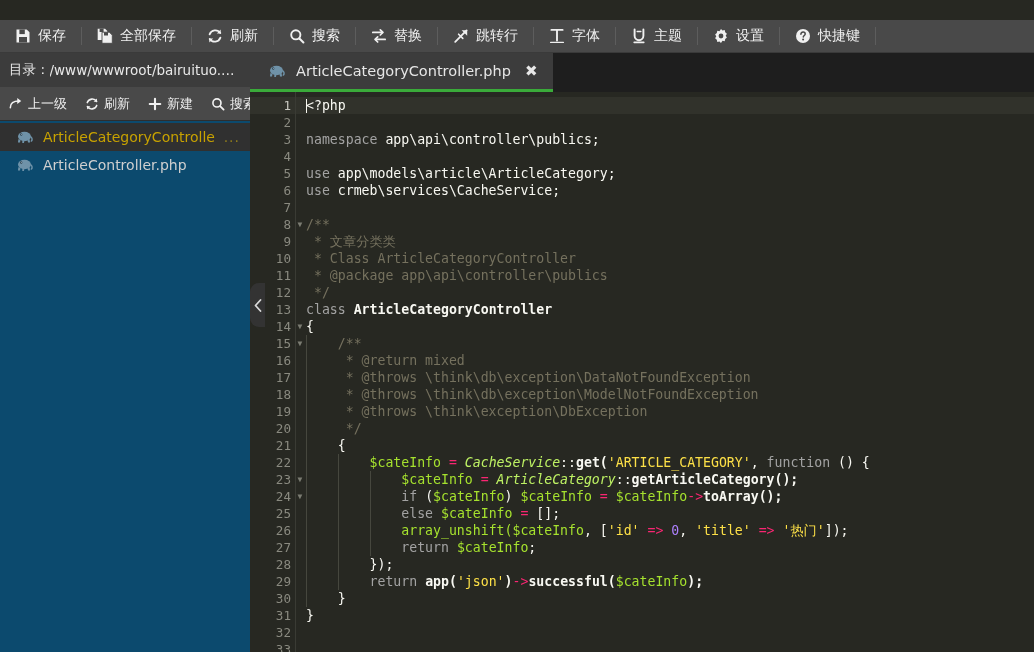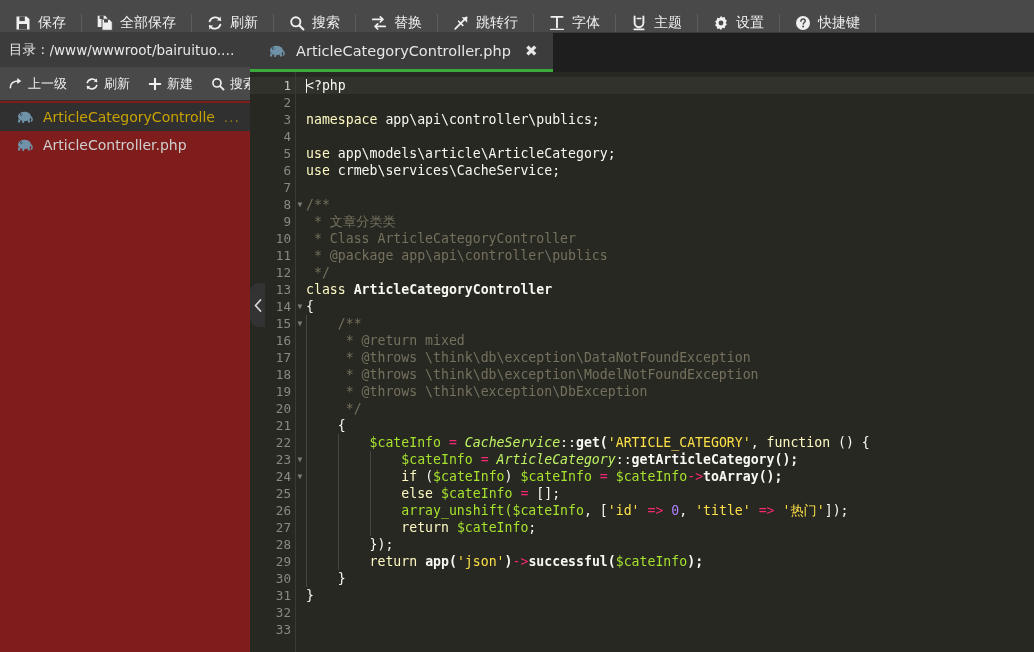--- a/index.html
+++ b/index.html
@@ -19,22 +19,23 @@
     display: flex;
     flex-direction: column;
   }
 
   
   .toolbar {
     height: 33px;
     min-height: 33px;
     background: #494949;
     display: flex;
-    align-items: flex-end;
+    align-items: center;
     border-bottom: 1px solid #3a3a3a;
+    margin-top: 20px;
   }
   .tb-btn {
     display: flex;
     align-items: center;
     gap: 7px;
     padding: 0 15px;
     color: #f0f0f0;
     font-size: 14px;
     border-right: 1px solid #5d5d5d;
     cursor: pointer;
@@ -56,21 +57,21 @@
   .body-split {
     flex: 1 1 auto;
     display: flex;
     min-height: 0;
   }
 
   
   .sidebar {
     width: 250px;
     min-width: 250px;
-    background: #7f1d1d;
+    background: #0c4a6e;
     display: flex;
     flex-direction: column;
     position: relative;
   }
   .dir-bar {
     height: 34px;
     min-height: 34px;
     background: #3c3c3c;
     display: flex;
     align-items: center;
@@ -280,21 +281,21 @@
   .caret {
     display: inline-block;
     width: 0;
     border-left: 1px solid #f8f8f0;
     height: 14px;
     vertical-align: -3px;
     margin-right: -1px;
   }
 
   
-  .t-key   { color: #fef9c3; }
+  .t-key   { color: #a3a3a3; }
   .t-str   { color: #fde047; }
   .t-cls   { color: #bef264; font-style: italic; }
   .t-fn    { color: #a6e22e; }
   .t-var   { color: #a6e22e; }
   .t-num   { color: #ae81ff; }
   .t-cmt   { color: #75715e; }
   .t-op    { color: #f92672; }
   .t-plain { color: #f8f8f2; }
   .t-punct { color: #f8f8f2; }
 

